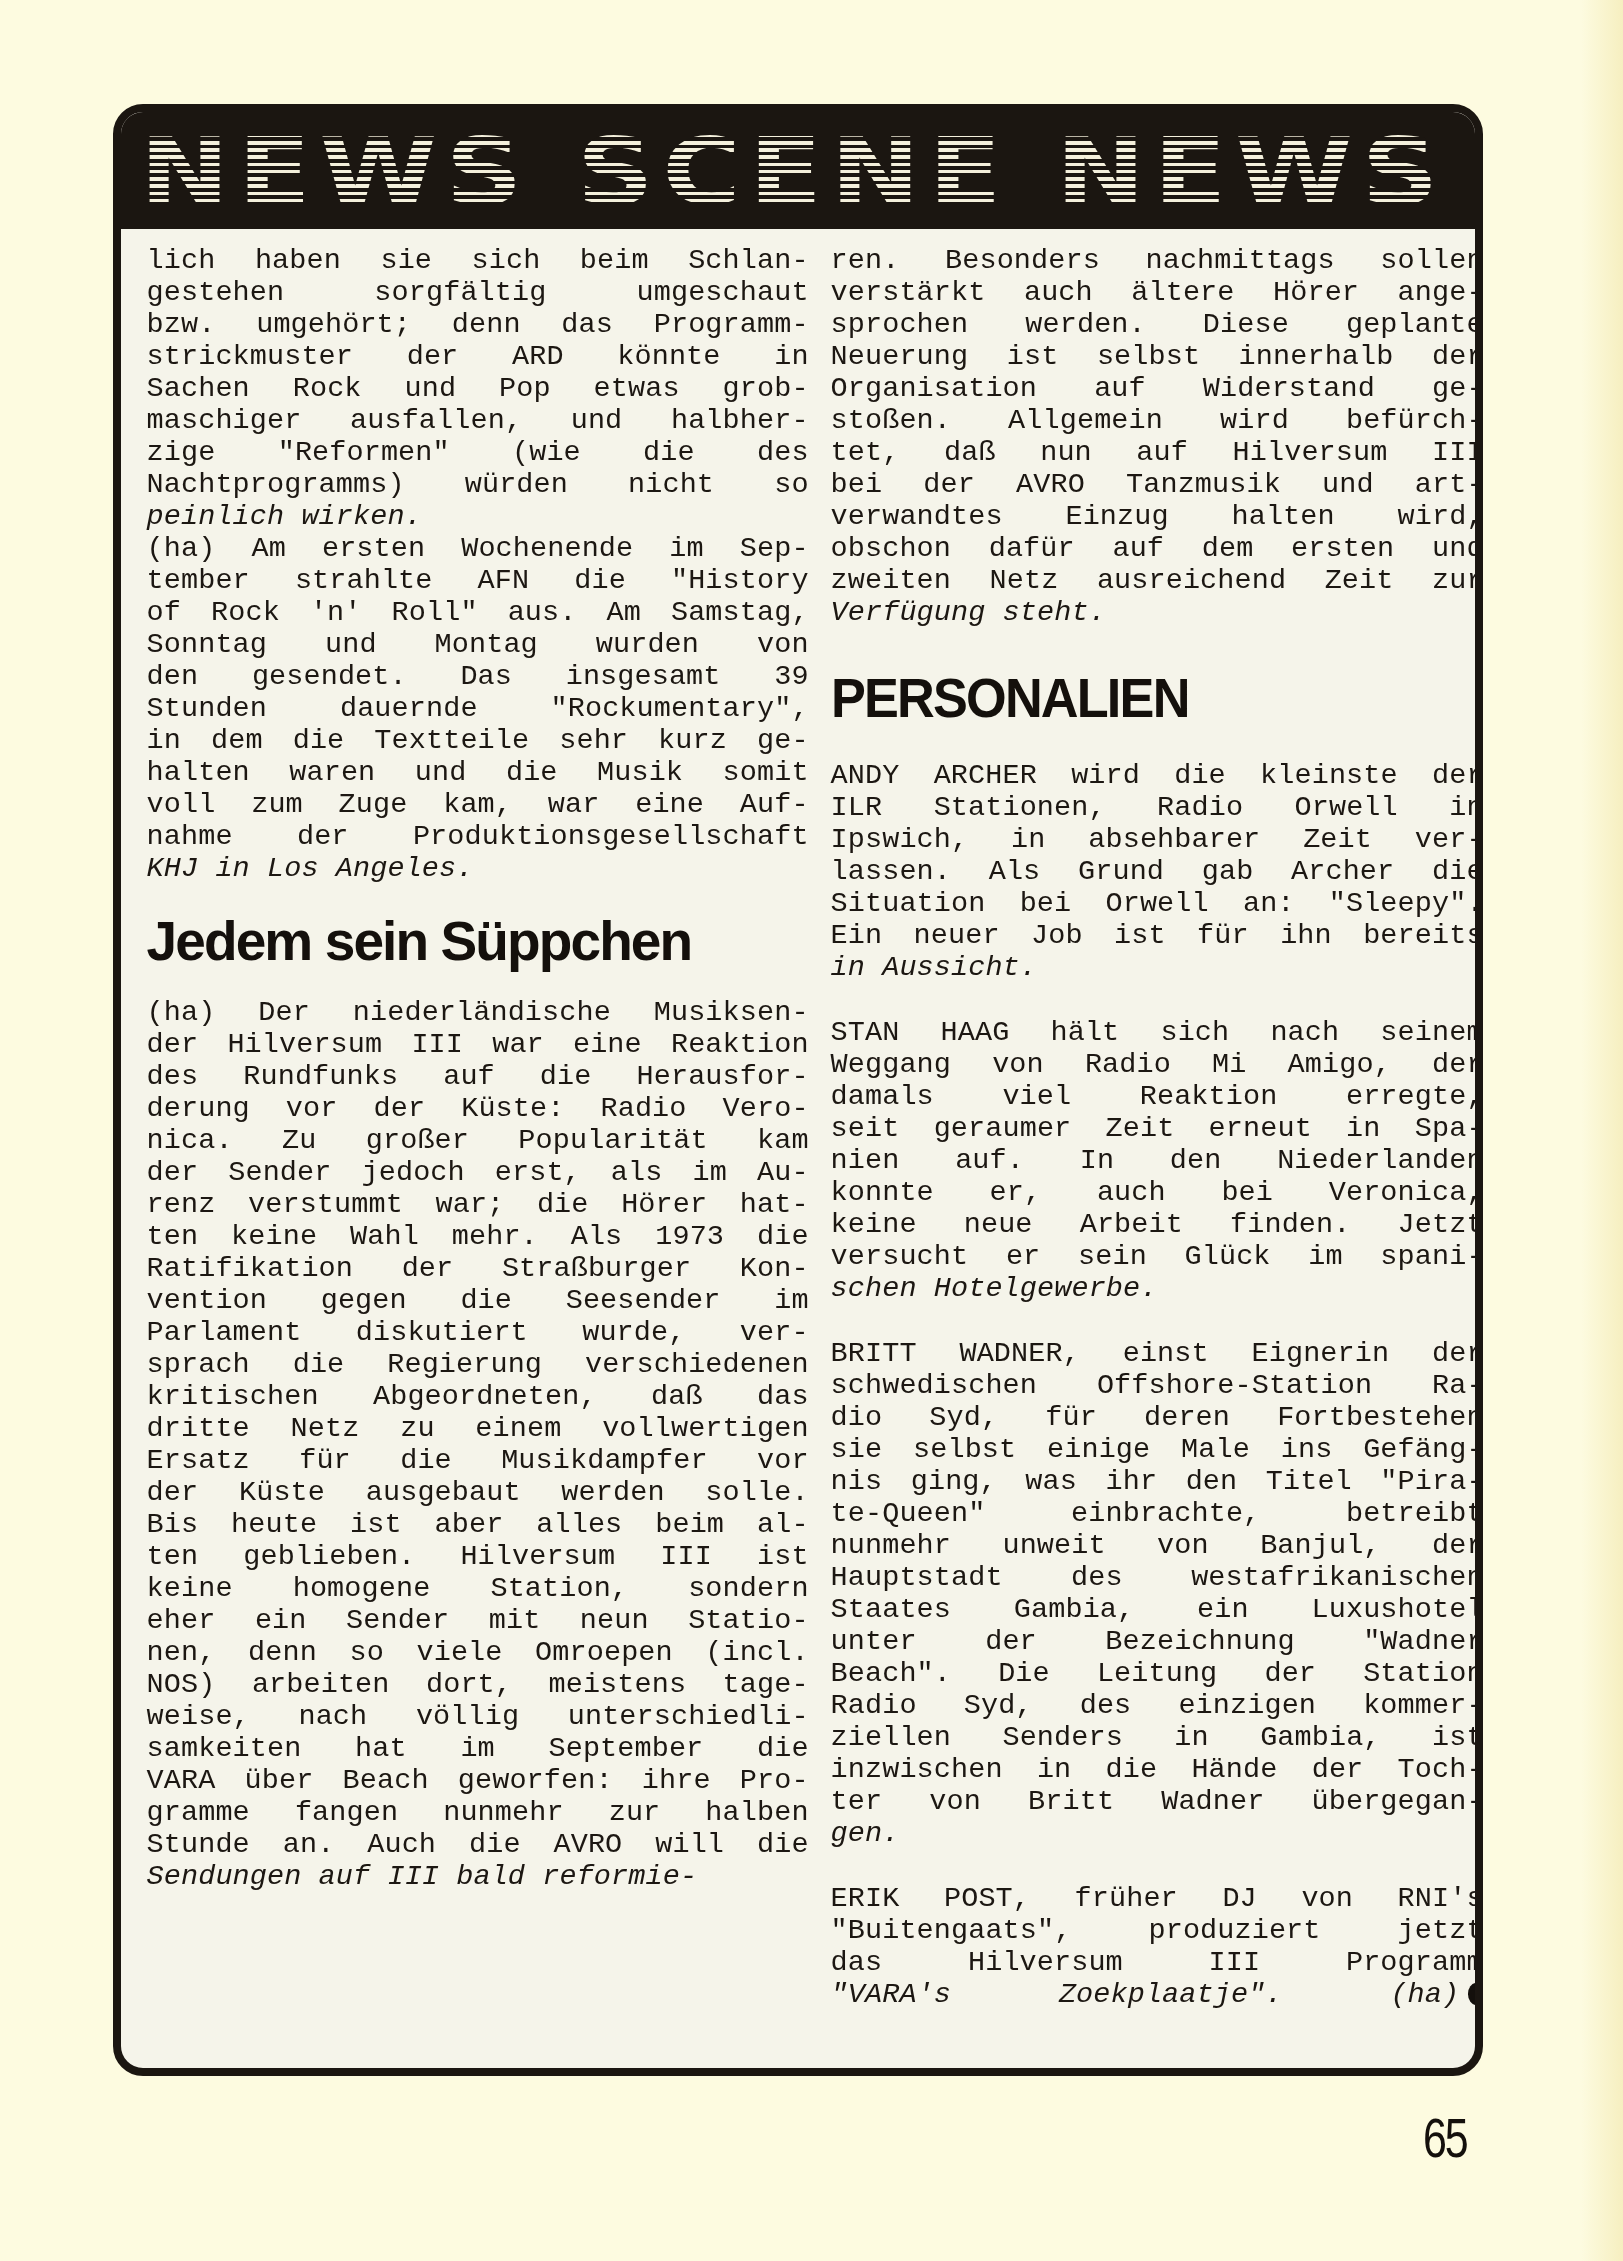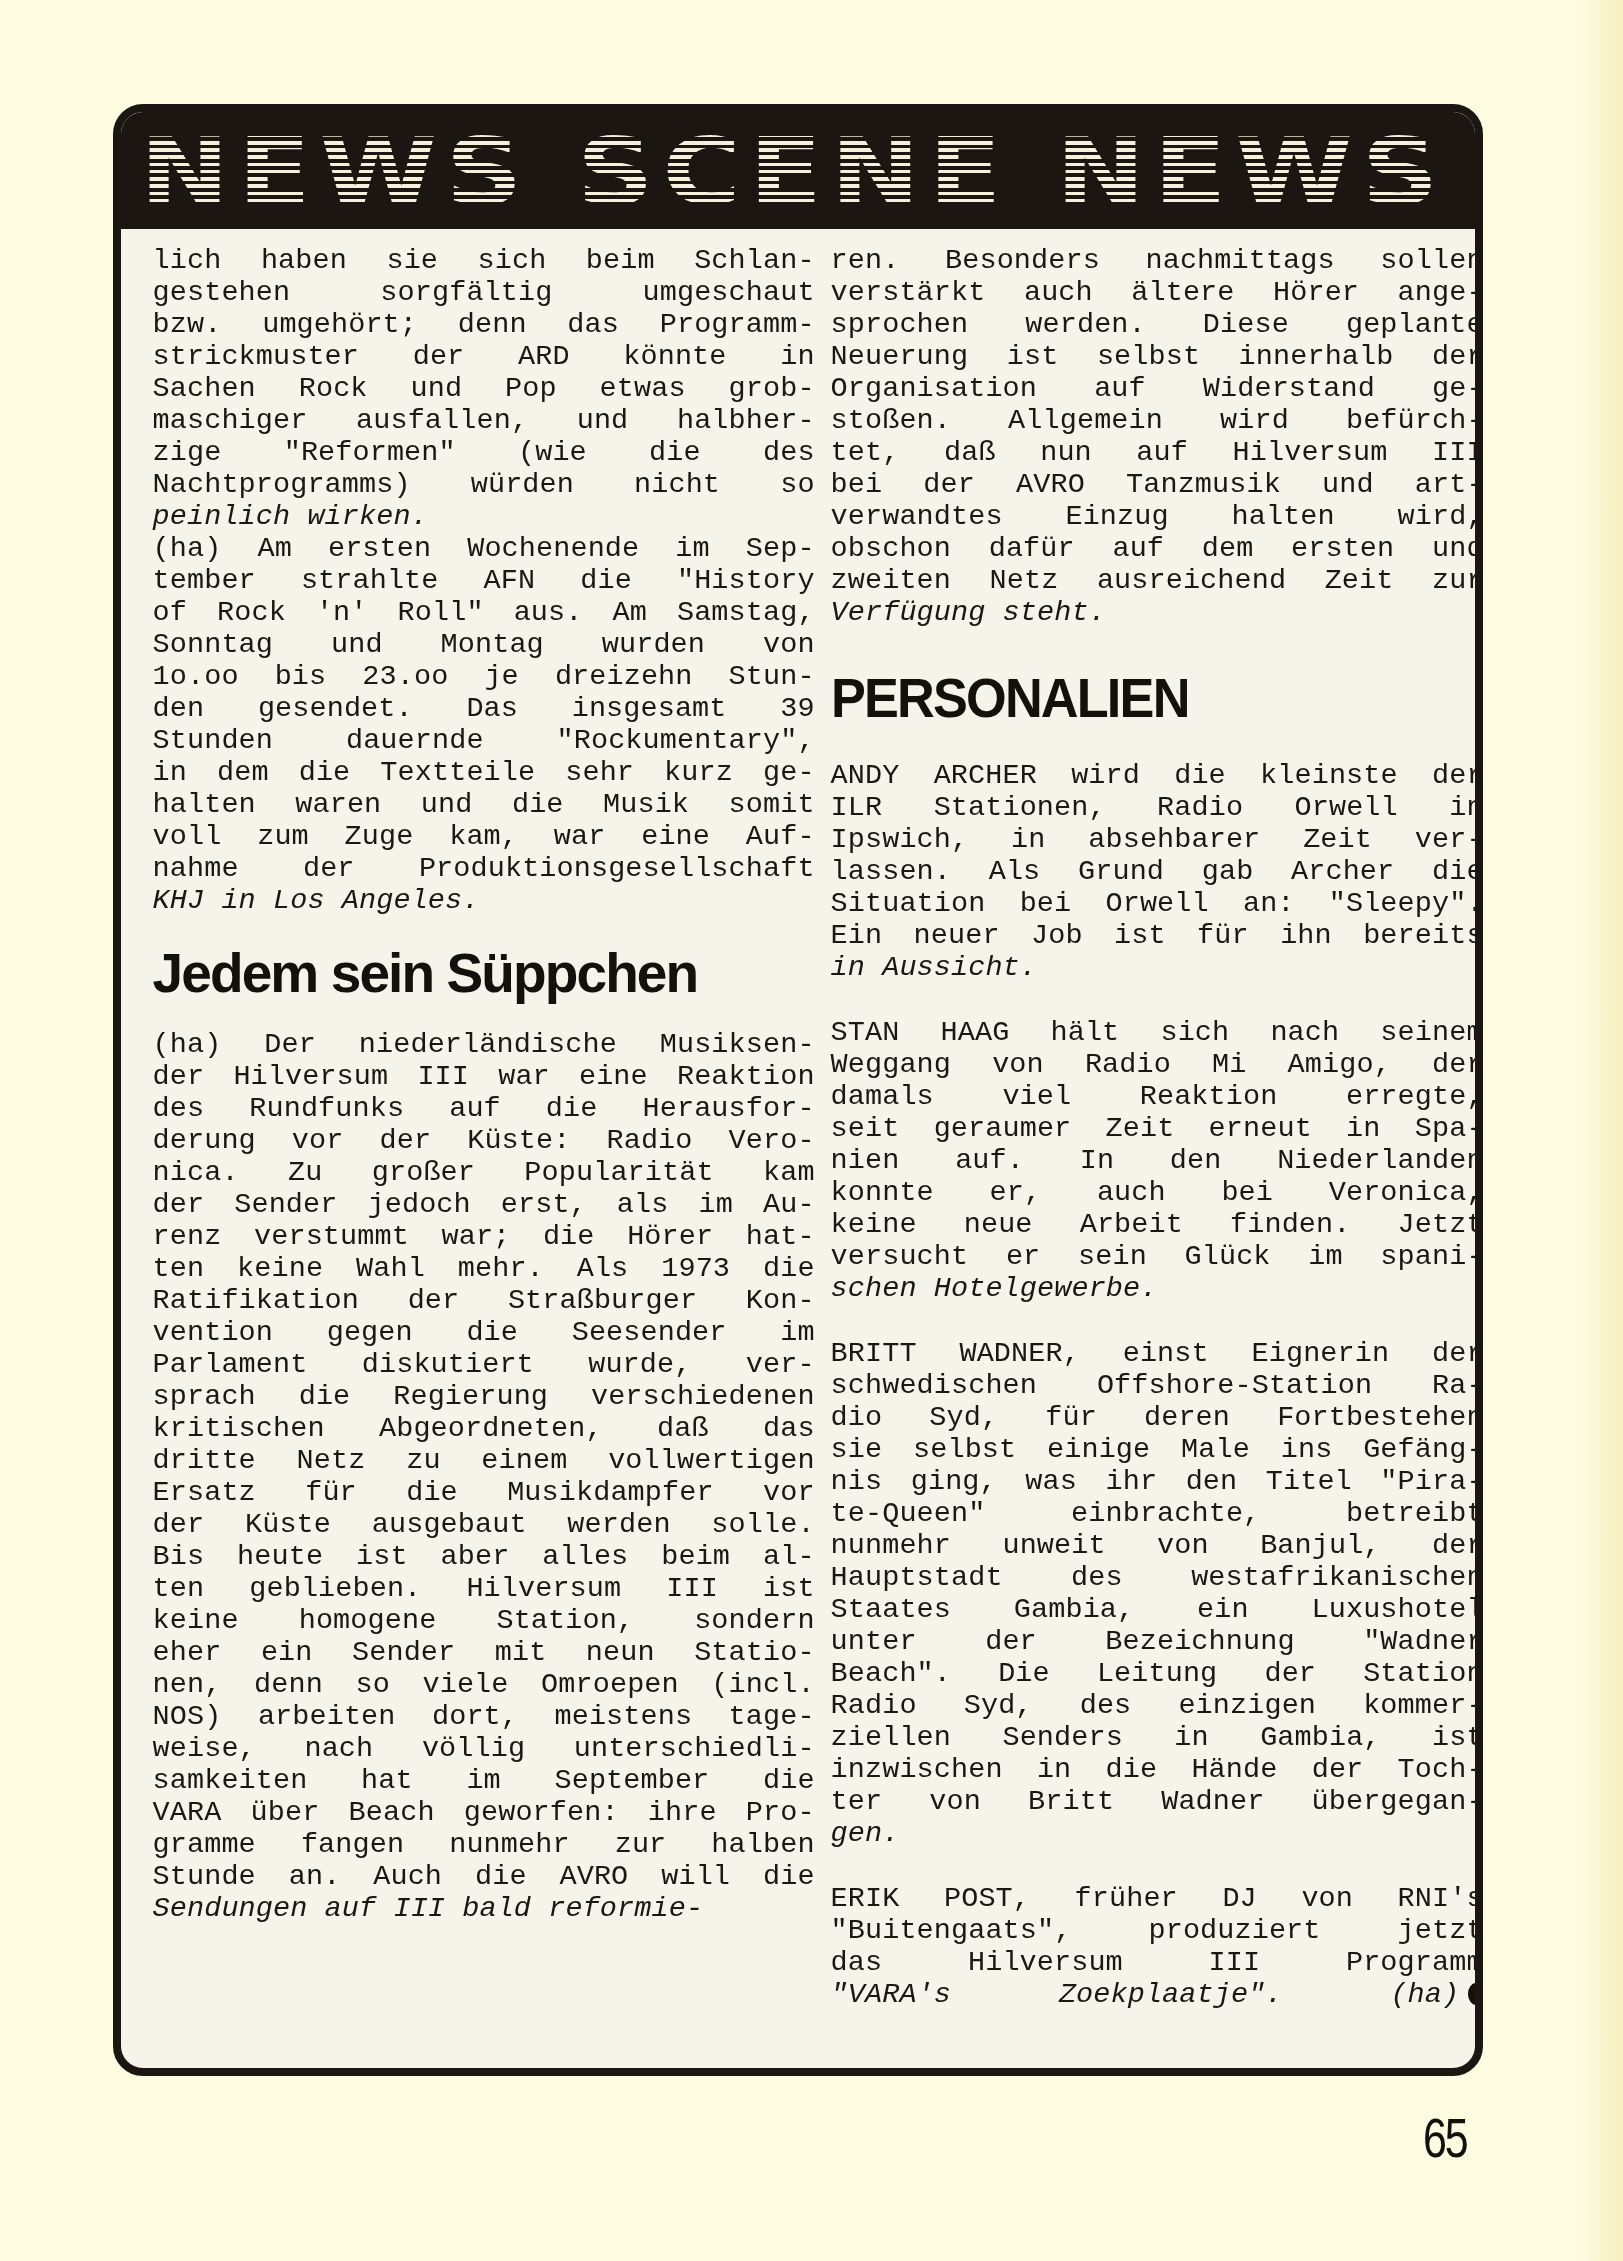--- a/index.html
+++ b/index.html
@@ -52,21 +52,21 @@
     transform-origin: left center;
     margin-top: 4.7px;
   }
   .columns {
     position: absolute;
     top: 133px; left: 19.6px; right: 19.6px; bottom: 28px;
   }
   .col {
     position: absolute; top: 0; bottom: 0;
   }
-  .col-left { left: 12px; width: 662px; }
+  .col-left { left: 6px; width: 662px; }
   .col-right { left: 690px; width: 653px; }
   .p {
     font-size: 28.5px;
     line-height: 32px;
     text-align: justify;
     margin: 0;
     letter-spacing: 0.1px;
     white-space: normal;
   }
   .p .ln { display: block; text-align: justify; text-align-last: justify; }
@@ -124,21 +124,20 @@
           <span class="ln">maschiger ausfallen, und halbher-</span>
           <span class="ln">zige "Reformen" (wie die des</span>
           <span class="ln">Nachtprogramms) würden nicht so</span>
           <span class="ln last">peinlich wirken.</span>
         </div>
       <div class="p">
           <span class="ln">(ha) Am ersten Wochenende im Sep-</span>
           <span class="ln">tember strahlte AFN die "History</span>
           <span class="ln">of Rock 'n' Roll" aus. Am Samstag,</span>
           <span class="ln">Sonntag und Montag wurden von</span>
-          <span class="ln">1o.oo bis 23.oo je dreizehn Stun-</span>
           <span class="ln">den gesendet. Das insgesamt 39</span>
           <span class="ln">Stunden dauernde "Rockumentary",</span>
           <span class="ln">in dem die Textteile sehr kurz ge-</span>
           <span class="ln">halten waren und die Musik somit</span>
           <span class="ln">voll zum Zuge kam, war eine Auf-</span>
           <span class="ln">nahme der Produktionsgesellschaft</span>
           <span class="ln last">KHJ in Los Angeles.</span>
         </div>
       <h2 class="heading h-suppchen">Jedem sein Süppchen</h2>
       <div class="p">

